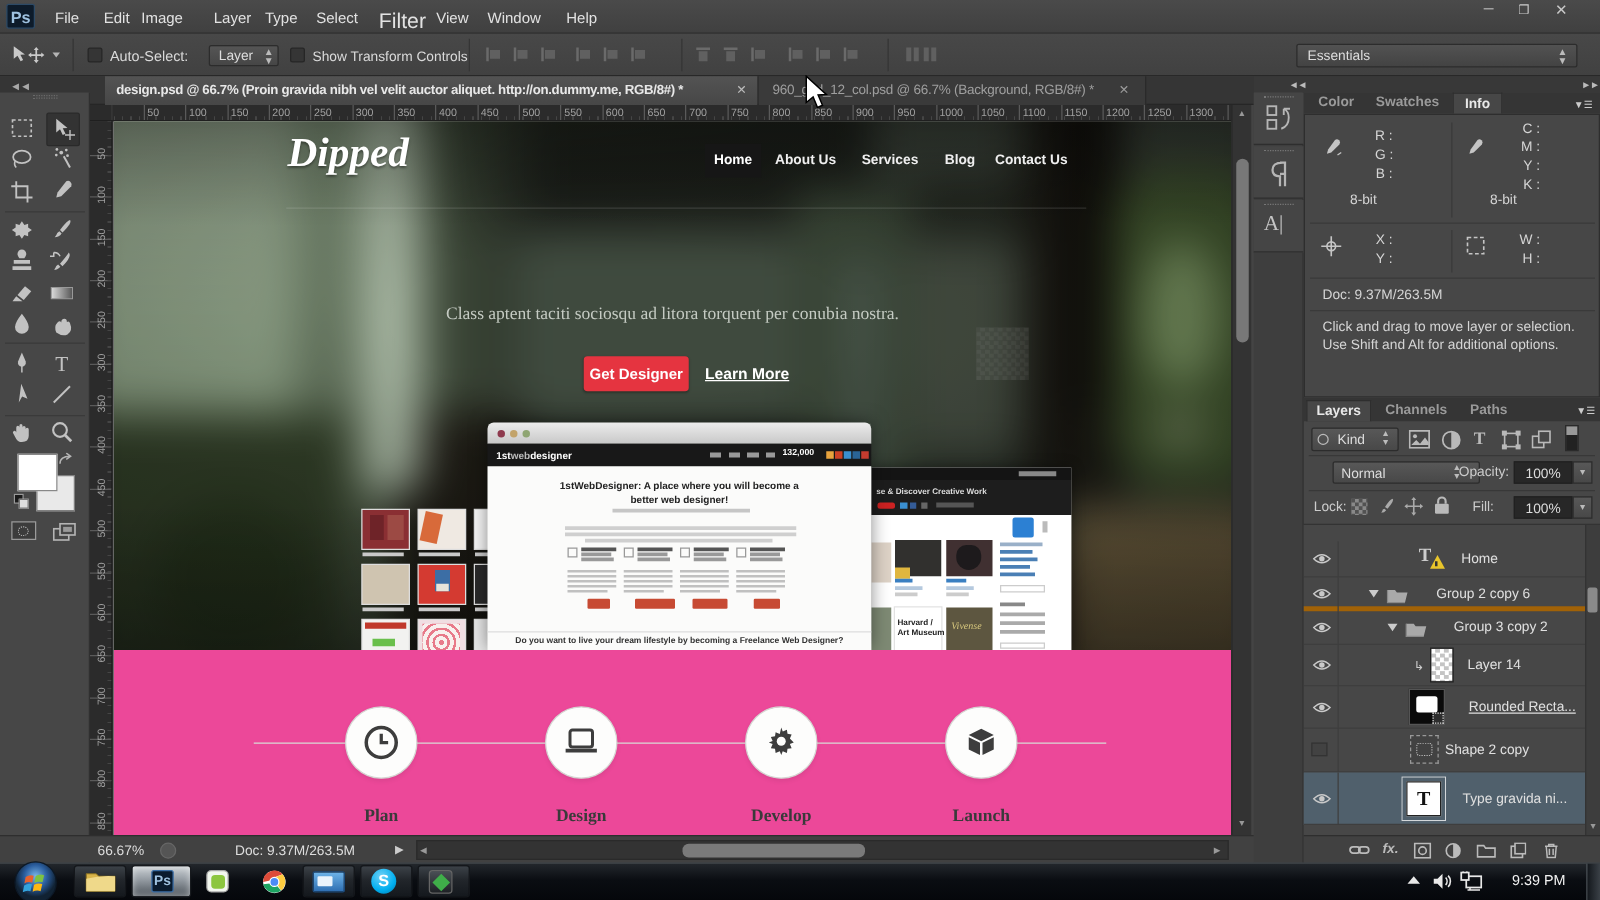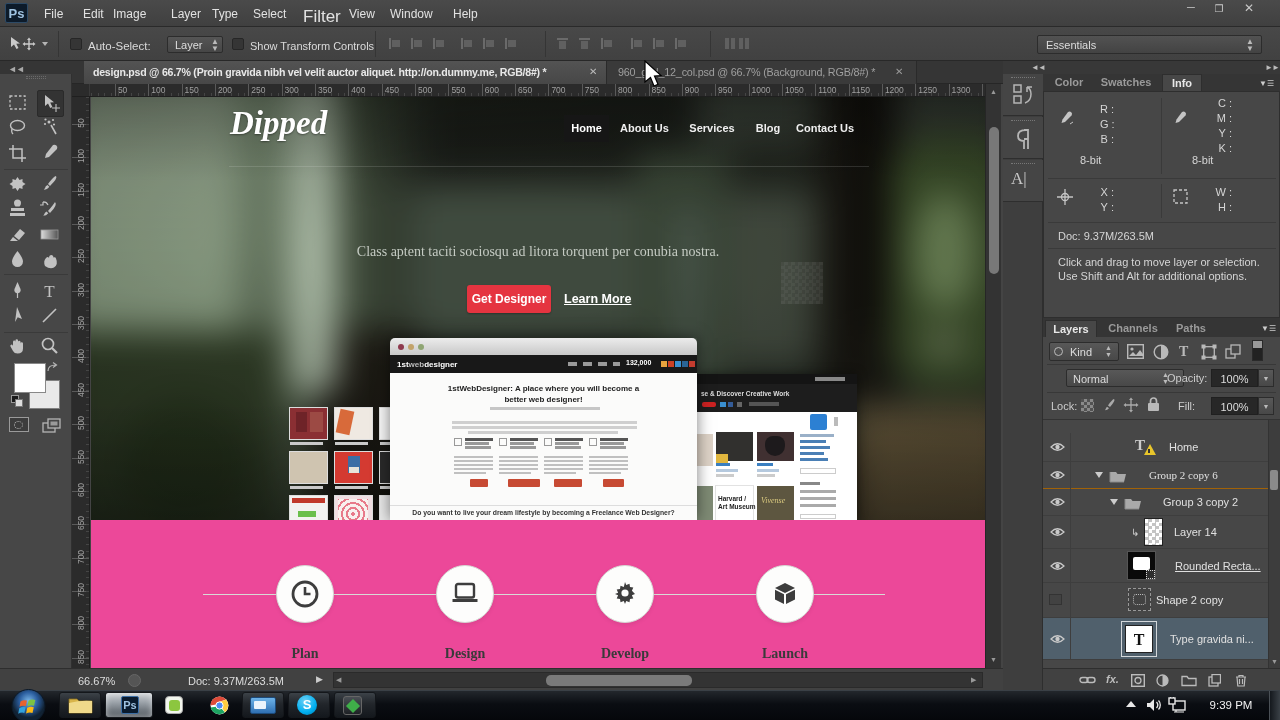--- a/index.html
+++ b/index.html
@@ -743,21 +743,21 @@
         <div class="abs" style="left:0;top:0;width:28px;height:29px;border-right:1px solid #3e3e3e;"></div>
         <svg class="abs" style="left:7px;top:9px;" width="15" height="10" viewBox="0 0 15 10">
           <path d="M1 5 Q7.5 -1.5 14 5 Q7.5 11.5 1 5z" fill="none" stroke="#c9c9c9" stroke-width="1.2"></path>
           <circle cx="7.5" cy="5" r="2.2" fill="#c9c9c9"></circle>
         </svg>
         <div class="abs" style="left:92px;top:4px;font-size:15px;font-weight:bold;color:#ccc;font-family:'Liberation Serif',serif;">T</div>
         <div class="abs" style="left:101px;top:11px;width:0;height:0;border-left:6px solid transparent;border-right:6px solid transparent;border-bottom:11px solid #e8c52b;"></div>
         <div class="abs" style="left:105px;top:16px;width:1.5px;height:4px;background:#333;"></div>
         <div class="abs" style="left:126px;top:8px;font-size:11px;color:#e0e0e0;white-space:nowrap;">Home</div>
       </div>
-<div class="abs" style="left:0;top:42px;width:237px;height:27px;border-bottom:1px solid #a16207;font-family:Liberation Serif, serif;">
+<div class="abs" style="left:0;top:42px;width:237px;height:27px;border-bottom:4px solid #a16207;">
         <div class="abs" style="left:0;top:0;width:28px;height:27px;border-right:1px solid #3e3e3e;"></div>
         <svg class="abs" style="left:7px;top:8px;" width="15" height="10" viewBox="0 0 15 10">
           <path d="M1 5 Q7.5 -1.5 14 5 Q7.5 11.5 1 5z" fill="none" stroke="#c9c9c9" stroke-width="1.2"></path>
           <circle cx="7.5" cy="5" r="2.2" fill="#c9c9c9"></circle>
         </svg>
         <div class="abs" style="left:52px;top:10px;width:0;height:0;border-left:4.5px solid transparent;border-right:4.5px solid transparent;border-top:6px solid #ccc;"></div>
         <svg class="abs" style="left:66px;top:7px;" width="18" height="14" viewBox="0 0 18 14">
           <path d="M1 3 h6 l1.5 2 H17 l-2 8 H1z" fill="#a9a9a9"></path>
           <path d="M1 3 v10 h14" fill="none" stroke="#8a8a8a"></path>
         </svg>

